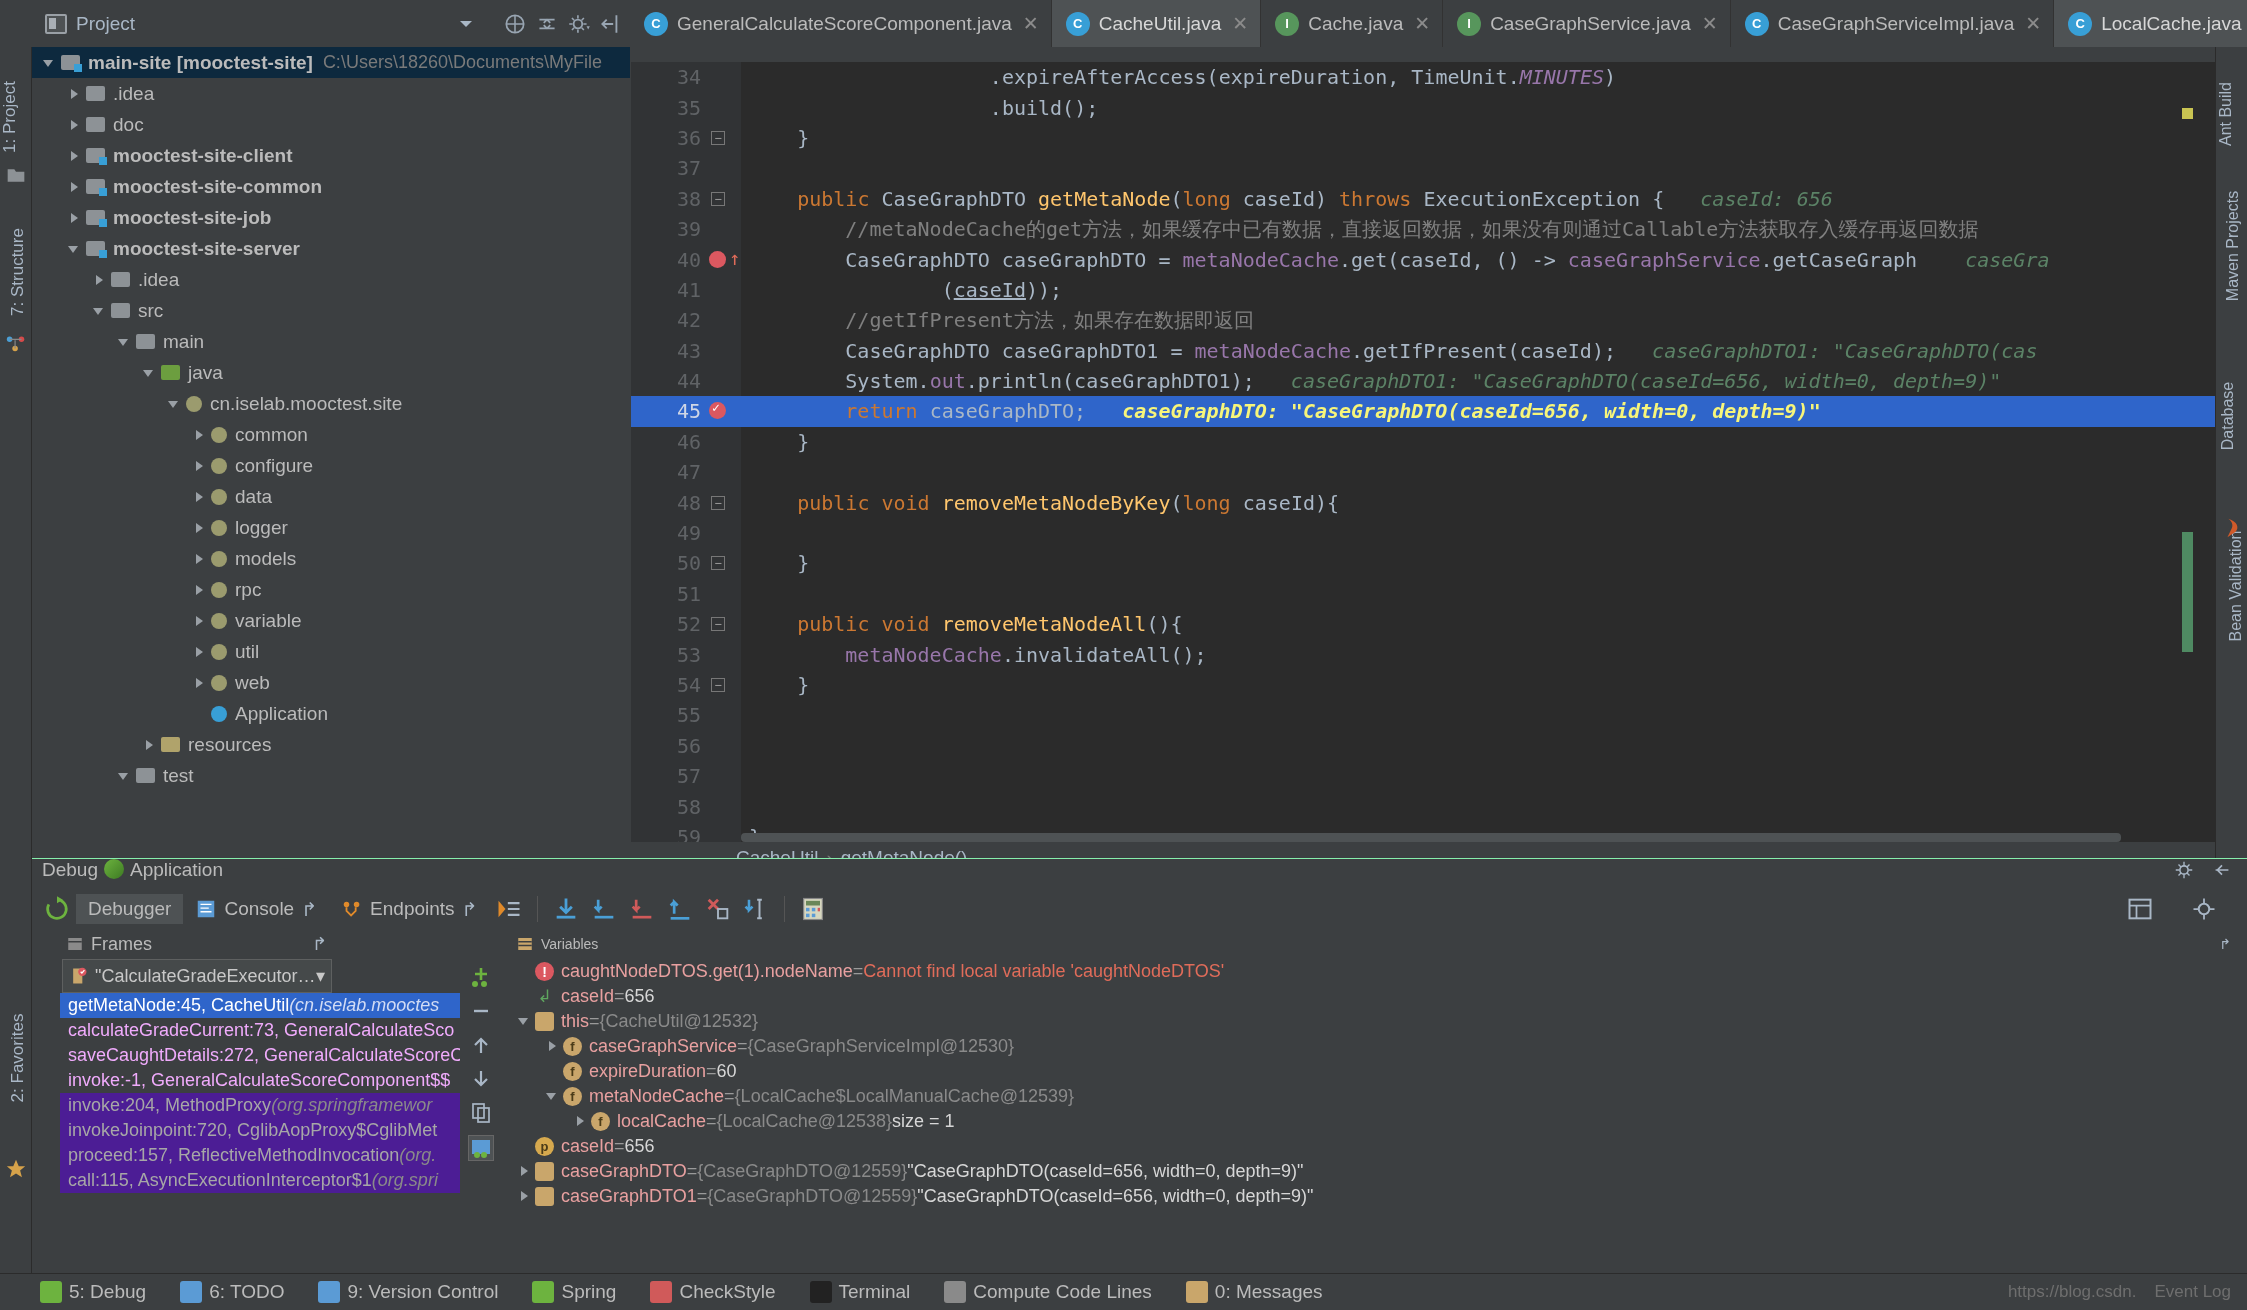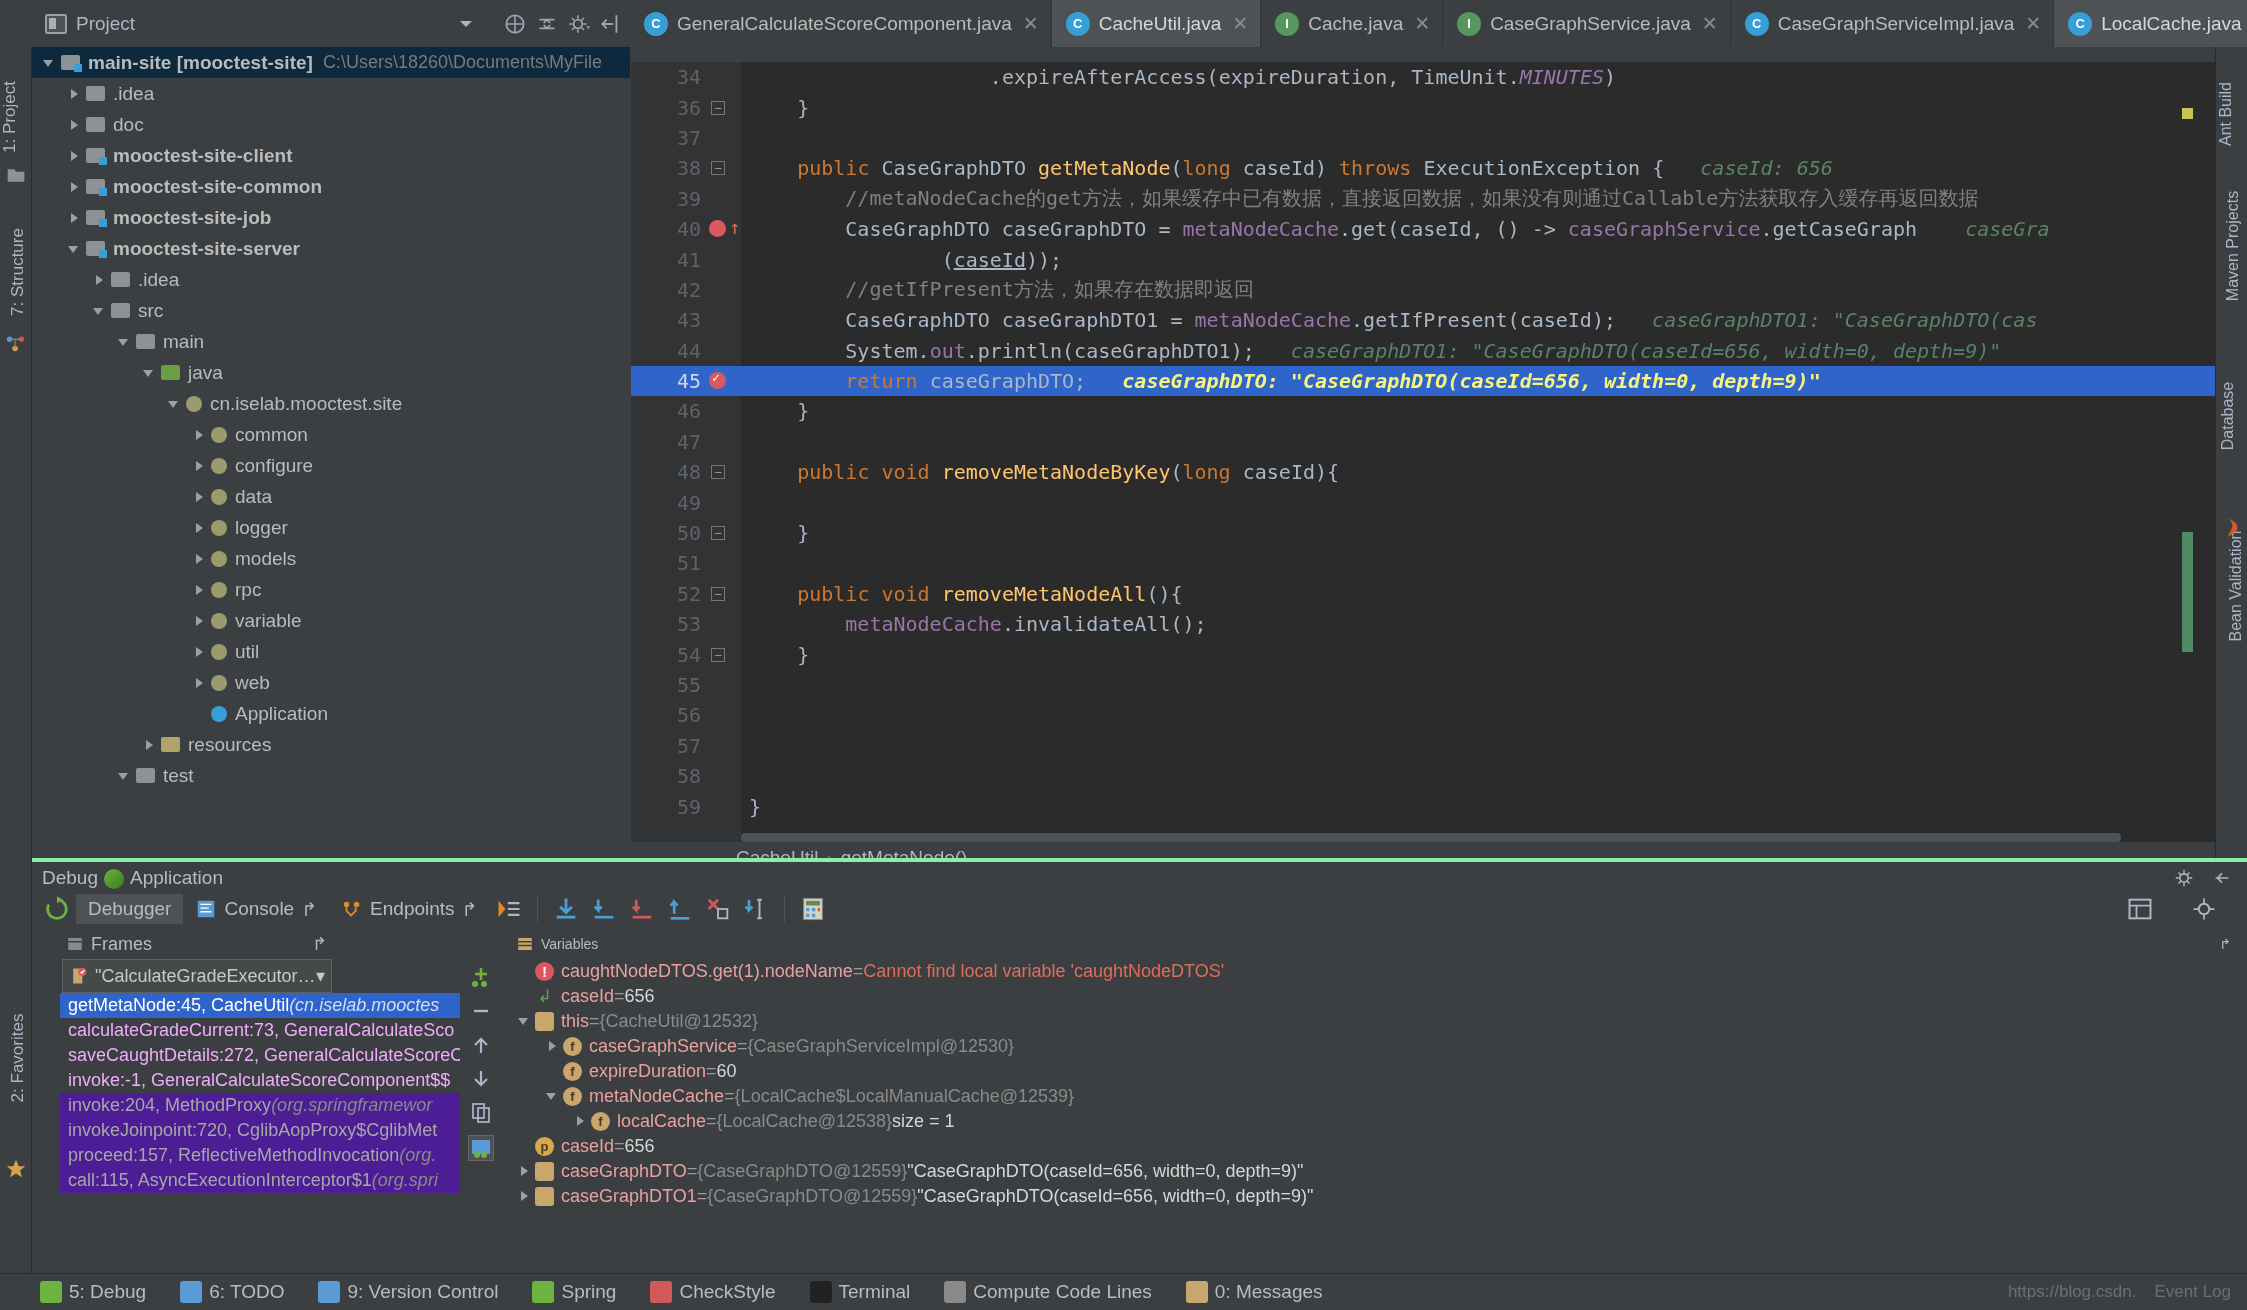--- a/index.html
+++ b/index.html
@@ -155,23 +155,23 @@
   }
   .err-stripe{position:absolute;right:22px;top:46px;width:11px;height:11px;background:#c9c452;}
   .grn-stripe{position:absolute;right:22px;top:470px;width:11px;height:120px;background:#4f8a62;}
 
   
   .dbgpanel {
     position:absolute; left:32px; top:858px; width:2215px; height:415px;
     background:#3c3f41;
   }
   .dbg-title {
-    height:31px; display:flex; align-items:flex-end; padding-left:10px;
+    height:31px; display:flex; align-items:flex-start; padding-left:10px;
     color:#bbbbbb; font-size:19px; background:#3c3f41;
-    border-top:4px solid #86efac;
+    border-top:1px solid #86efac;
   }
   .spring-ico{ width:20px;height:20px;margin:0 6px; border-radius:50%;
     background:linear-gradient(135deg,#6db33f,#3d7a23); }
   .dbg-settings{ margin-left:auto; margin-right:14px; display:flex; gap:16px; color:#a9b7c6;}
   .dbg-toolbar {
     height:40px; display:flex; align-items:center; gap:0; padding-left:6px;
     background:#3c3f41;
   }
   .dtab {
     display:flex;align-items:center;gap:7px; padding:4px 12px; color:#bbbbbb;font-size:19px;
@@ -451,20 +451,21 @@
           <span class="fico"></span>
           <span class="tree-label">test</span>
         </div>
       </div>
   </div>
 
   <div class="editor">
     <div class="gutter"></div>
     <div class="code" id="code-host">
         <div class="cline"><span class="lno">34</span><span class="gutmark"></span><span class="ctext"><span class="typ">                    .</span><span class="typ">expireAfterAccess</span><span class="typ">(</span><span class="typ">expireDuration</span><span class="typ">, </span><span class="typ">TimeUnit.</span><span class="fld" style="font-style: italic;">MINUTES</span><span class="typ">)</span></span></div>
+        <div class="cline"><span class="lno">35</span><span class="gutmark"></span><span class="ctext"><span class="typ">                    .</span><span class="typ">build</span><span class="typ">();</span></span></div>
         <div class="cline"><span class="lno">36</span><span class="gutmark"><span class="fold">−</span></span><span class="ctext"><span class="typ">    }</span></span></div>
         <div class="cline"><span class="lno">37</span><span class="gutmark"></span><span class="ctext"></span></div>
         <div class="cline"><span class="lno">38</span><span class="gutmark"><span class="fold">−</span></span><span class="ctext"><span class="typ">    </span><span class="kw">public </span><span class="typ">CaseGraphDTO </span><span class="mth">getMetaNode</span><span class="typ">(</span><span class="kw">long </span><span class="typ">caseId</span><span class="typ">) </span><span class="kw">throws </span><span class="typ">ExecutionException {</span><span class="hint">   caseId: 656</span></span></div>
         <div class="cline"><span class="lno">39</span><span class="gutmark"></span><span class="ctext"><span class="cmt">        //metaNodeCache的get方法，如果缓存中已有数据，直接返回数据，如果没有则通过Callable方法获取存入缓存再返回数据</span></span></div>
         <div class="cline"><span class="lno">40</span><span class="gutmark"><span class="bpoint"></span><span class="arrowup">↑</span></span><span class="ctext"><span class="typ">        </span><span class="typ">CaseGraphDTO caseGraphDTO = </span><span class="fld">metaNodeCache</span><span class="typ">.get(caseId, () -&gt; </span><span class="fld">caseGraphService</span><span class="typ">.getCaseGraph</span><span class="hint">    caseGra</span></span></div>
         <div class="cline"><span class="lno">41</span><span class="gutmark"></span><span class="ctext"><span class="typ">                (</span><span class="undl">caseId</span><span class="typ">));</span></span></div>
         <div class="cline"><span class="lno">42</span><span class="gutmark"></span><span class="ctext"><span class="cmt">        //getIfPresent方法，如果存在数据即返回</span></span></div>
         <div class="cline"><span class="lno">43</span><span class="gutmark"></span><span class="ctext"><span class="typ">        CaseGraphDTO caseGraphDTO1 = </span><span class="fld">metaNodeCache</span><span class="typ">.getIfPresent(caseId);</span><span class="hint">   caseGraphDTO1: "CaseGraphDTO(cas</span></span></div>
         <div class="cline"><span class="lno">44</span><span class="gutmark"></span><span class="ctext"><span class="typ">        System.</span><span class="fld">out</span><span class="typ">.println(caseGraphDTO1);</span><span class="hint">   caseGraphDTO1: "CaseGraphDTO(caseId=656, width=0, depth=9)"</span></span></div>
         <div class="cline hl"><span class="lno">45</span><span class="gutmark"><span class="bpoint check"></span></span><span class="ctext"><span class="typ">        </span><span class="kw">return </span><span class="typ">caseGraphDTO;</span><span class="hint">   caseGraphDTO: "CaseGraphDTO(caseId=656, width=0, depth=9)"</span></span></div>

